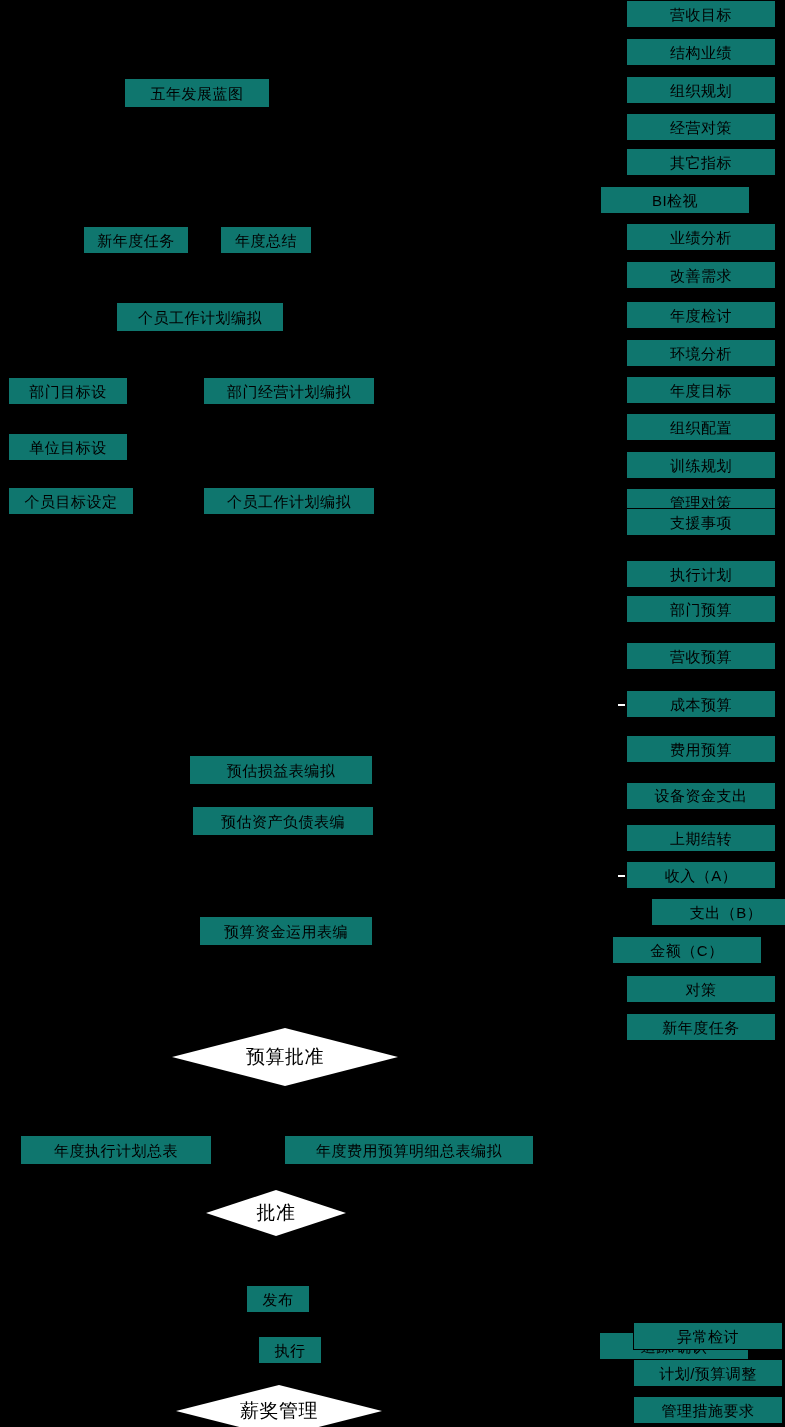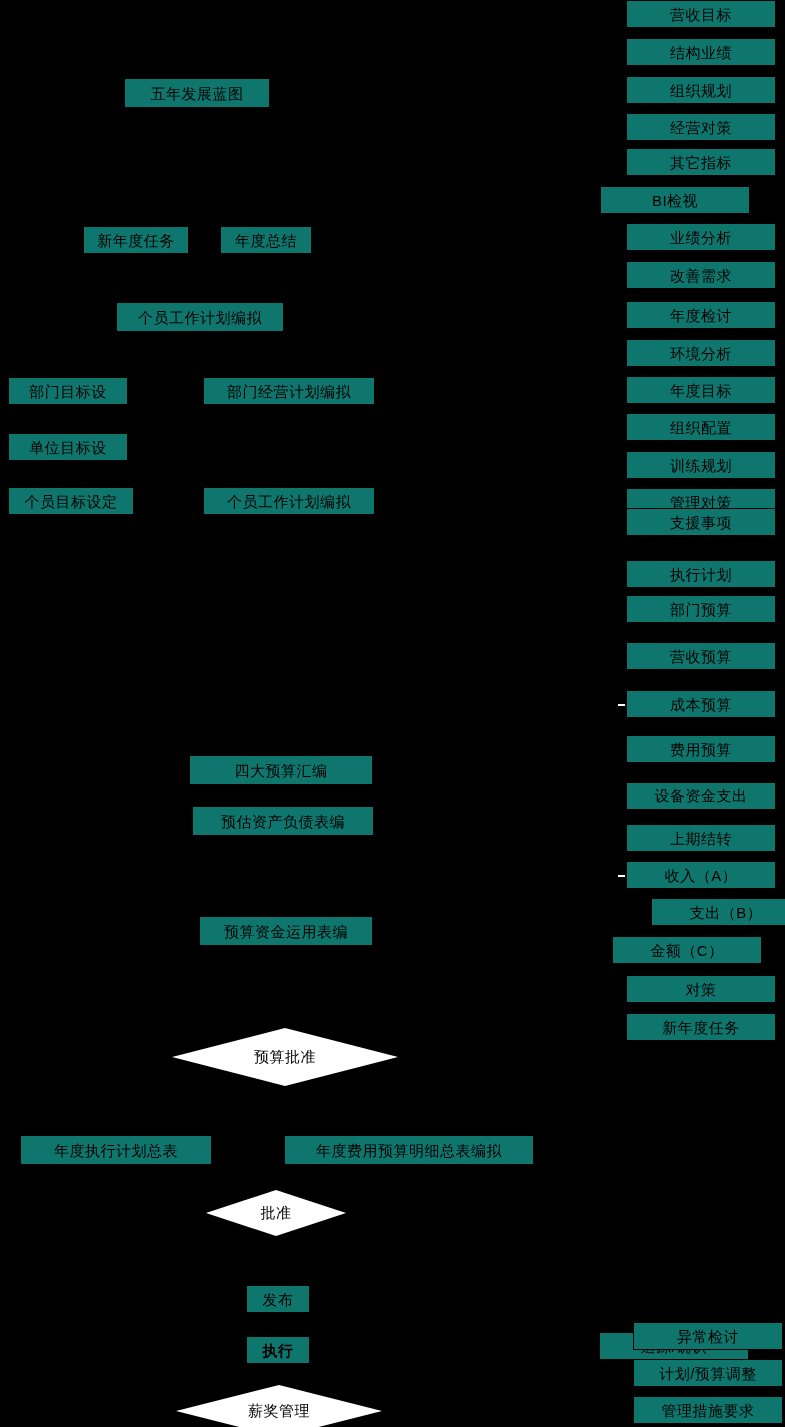--- a/index.html
+++ b/index.html
@@ -40,21 +40,21 @@
     left: 0;
     top: 0;
     width: 100%;
     height: 100%;
     background: #ffffff;
     clip-path: polygon(50% 0%, 100% 50%, 50% 100%, 0% 50%);
   }
   .diamond-label {
     position: relative;
     z-index: 2;
-    font-size: 15px;
+    font-size: 19px;
     color: #000000;
     white-space: nowrap;
     letter-spacing: 0.5px;
   }
   .tick {
     position: absolute;
     background: #ffffff;
     height: 2px;
     width: 7px;
   }
@@ -65,27 +65,27 @@
 <div id="page">
     <div class="node" style="left: 124px; top: 78px; width: 146px; height: 30px;">五年发展蓝图</div>
     <div class="node" style="left: 83px; top: 226px; width: 106px; height: 28px;">新年度任务</div>
     <div class="node" style="left: 220px; top: 226px; width: 92px; height: 28px;">年度总结</div>
     <div class="node" style="left: 116px; top: 302px; width: 168px; height: 30px;">个员工作计划编拟</div>
     <div class="node" style="left: 8px; top: 377px; width: 120px; height: 28px;">部门目标设</div>
     <div class="node" style="left: 203px; top: 377px; width: 172px; height: 28px;">部门经营计划编拟</div>
     <div class="node" style="left: 8px; top: 433px; width: 120px; height: 28px;">单位目标设</div>
     <div class="node" style="left: 8px; top: 487px; width: 126px; height: 28px;">个员目标设定</div>
     <div class="node" style="left: 203px; top: 487px; width: 172px; height: 28px;">个员工作计划编拟</div>
-    <div class="node" style="left: 189px; top: 755px; width: 184px; height: 30px;">四大预算汇编</div>
+    <div class="node" style="left: 189px; top: 755px; width: 184px; height: 30px;">预估损益表编拟</div>
     <div class="node" style="left: 192px; top: 806px; width: 182px; height: 30px;">预估资产负债表编</div>
     <div class="node" style="left: 199px; top: 916px; width: 174px; height: 30px;">预算资金运用表编</div>
     <div class="node" style="left: 20px; top: 1135px; width: 192px; height: 30px;">年度执行计划总表</div>
     <div class="node" style="left: 284px; top: 1135px; width: 250px; height: 30px;">年度费用预算明细总表编拟</div>
     <div class="node" style="left: 246px; top: 1285px; width: 64px; height: 28px;">发布</div>
-    <div class="node" style="left: 246px; top: 1336px; width: 64px; height: 28px; font-weight: bold;">执行</div>
+    <div class="node" style="left: 258px; top: 1336px; width: 64px; height: 28px;">执行</div>
     <div class="diamond-wrap" style="left: 172px; top: 1028px; width: 226px; height: 58px;">
       <div class="diamond-shape"></div>
       <div class="diamond-label">预算批准</div>
     </div>
     <div class="diamond-wrap" style="left: 206px; top: 1190px; width: 140px; height: 46px;">
       <div class="diamond-shape"></div>
       <div class="diamond-label">批准</div>
     </div>
     <div class="diamond-wrap" style="left: 176px; top: 1385px; width: 206px; height: 52px;">
       <div class="diamond-shape"></div>

